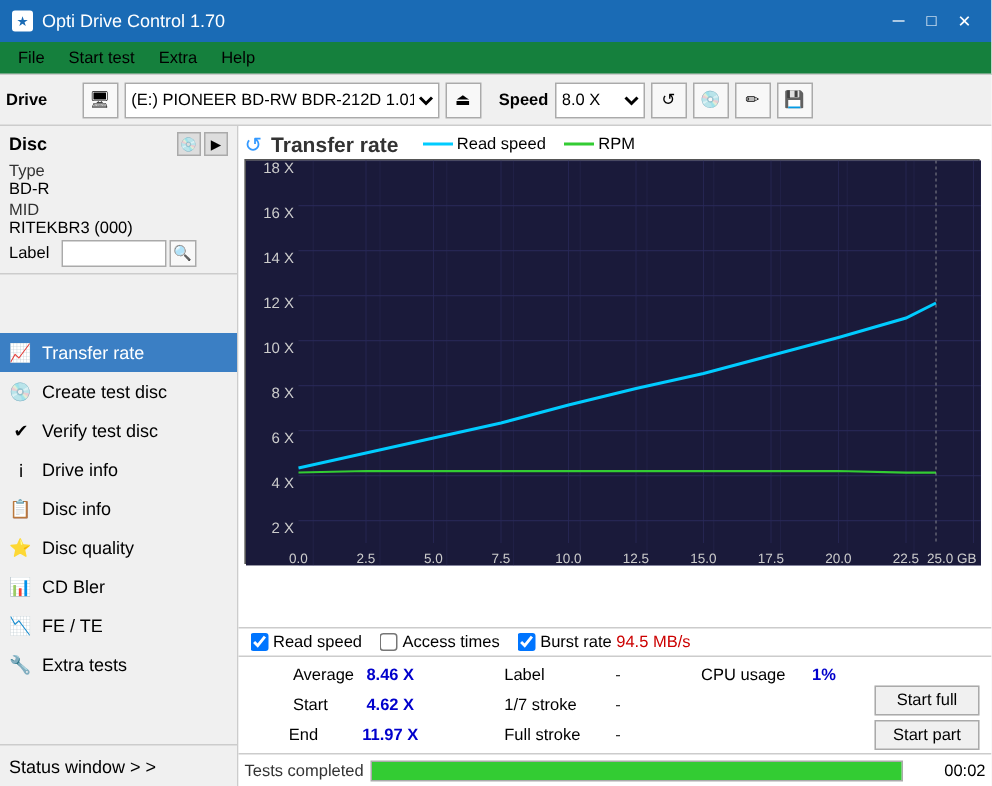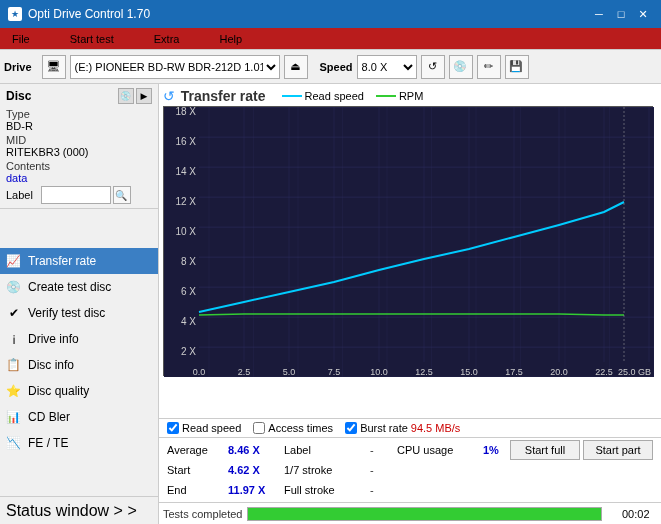--- a/index.html
+++ b/index.html
@@ -7,26 +7,26 @@
 
     
     .title-bar { display: flex; align-items: center; justify-content: space-between; background: #1a6bb5; color: white; height: 28px; padding: 0 8px; }
     .title-bar-left { display: flex; align-items: center; gap: 6px; }
     .title-bar-icon { width: 14px; height: 14px; background: #fff; border-radius: 2px; display: flex; align-items: center; justify-content: center; font-size: 9px; color: #1a6bb5; }
     .title-bar-title { font-size: 12px; }
     .title-bar-controls { display: flex; gap: 2px; }
     .title-btn { width: 20px; height: 16px; background: transparent; border: none; color: white; cursor: pointer; font-size: 11px; display: flex; align-items: center; justify-content: center; }
 
     
-    .menu-bar { display: flex; align-items: center; background: #b91c1c; height: 22px; padding: 0 4px; border-bottom: 1px solid #ccc; gap: 24px; }
+    .menu-bar { display: flex; align-items: center; background: #15803d; height: 22px; padding: 0 4px; border-bottom: 1px solid #ccc; }
     .menu-item { padding: 2px 8px; font-size: 11px; cursor: pointer; }
 
     
     .toolbar { display: flex; align-items: center; background: #f0f0f0; height: 34px; padding: 0 4px; border-bottom: 1px solid #ccc; gap: 4px; }
-    .toolbar-label { font-size: 11px; font-weight: bold; margin-right: 6px; }
+    .toolbar-label { font-size: 11px; font-weight: bold; margin-right: 19px; }
     .drive-select { height: 24px; font-size: 11px; width: 210px; border: 1px solid #aaa; background: white; }
     .toolbar-icon-btn { width: 24px; height: 24px; border: 1px solid #aaa; background: #f8f8f8; cursor: pointer; display: flex; align-items: center; justify-content: center; font-size: 11px; }
     .speed-label { font-size: 11px; font-weight: bold; margin-left: 8px; }
     .speed-select { height: 24px; font-size: 11px; width: 60px; border: 1px solid #aaa; background: white; }
 
     
     .main { display: flex; height: calc(524px - 28px - 22px - 34px); }
 
     
     .left-panel { width: 159px; background: #f0f0f0; border-right: 1px solid #ccc; display: flex; flex-direction: column; flex-shrink: 0; gap: 39px; }
@@ -46,21 +46,21 @@
     .disc-label-input { width: 70px; height: 18px; border: 1px solid #aaa; font-size: 10px; }
     .disc-label-btn { width: 18px; height: 18px; border: 1px solid #aaa; background: #f8f8f8; cursor: pointer; display: flex; align-items: center; justify-content: center; font-size: 10px; margin-left: 2px; }
 
     
     .nav-items { flex: 1; display: flex; flex-direction: column; overflow: hidden; }
     .nav-item { display: flex; align-items: center; padding: 5px 6px; cursor: pointer; font-size: 12px; gap: 6px; }
     .nav-item.active { background: #3b7fc4; color: white; }
     .nav-icon { width: 16px; height: 16px; display: flex; align-items: center; justify-content: center; flex-shrink: 0; }
 
     
-    .status-window { height: 28px; display: flex; align-items: center; padding: 0 6px; border-top: 1px solid #ccc; cursor: pointer; font-size: 16px; gap: 4px; }
+    .status-window { height: 28px; display: flex; align-items: center; padding: 0 6px; border-top: 1px solid #ccc; cursor: pointer; font-size: 12px; gap: 4px; }
 
     
     .right-panel { flex: 1; display: flex; flex-direction: column; background: white; }
 
     
     .chart-container { flex: 1; padding: 4px; position: relative; overflow: hidden; }
     .chart-title-bar { display: flex; align-items: center; gap: 6px; margin-bottom: 2px; }
     .chart-icon { color: #3399ff; font-size: 14px; }
     .chart-title { font-size: 14px; font-weight: bold; color: #333; }
     .legend { display: flex; gap: 12px; margin-left: 10px; font-size: 11px; }
@@ -72,36 +72,36 @@
 
     
     .stats-bar { display: flex; align-items: center; padding: 3px 8px; font-size: 11px; gap: 12px; border-top: 1px solid #ccc; }
     .cb-item { display: flex; align-items: center; gap: 3px; }
     .cb-item input[type=checkbox] { width: 12px; height: 12px; }
     .burst-val { color: #cc0000; font-weight: normal; }
 
     
     .data-rows { display: flex; padding: 2px 8px; font-size: 11px; border-top: 1px solid #ccc; gap: 0; }
     .data-col { flex: 1; }
-    .data-row { display: flex; align-items: center; height: 20px; gap: 16px; }
+    .data-row { display: flex; align-items: center; height: 20px; gap: 4px; justify-content: center; }
     .data-row-label { width: 45px; }
     .data-row-value { color: #0000cc; font-weight: bold; }
     .data-row-label2 { width: 70px; margin-left: 4px; }
     .data-row-value2 { color: #333; }
 
     
-    .btn-col { display: flex; flex-direction: row; justify-content: flex-end; gap: 3px; padding-left: 4px; }
+    .btn-col { display: flex; flex-direction: column; justify-content: flex-end; gap: 3px; padding-left: 4px; }
     .action-btn { width: 70px; height: 20px; background: #f0f0f0; border: 1px solid #aaa; font-size: 11px; cursor: pointer; }
 
     
     .progress-area { display: flex; align-items: center; height: 22px; padding: 0 4px; border-top: 1px solid #ccc; gap: 4px; }
     .progress-label { font-size: 11px; color: #333; width: 80px; }
     .progress-bar-outer { flex: 1; height: 14px; background: #e0e0e0; border: 1px solid #aaa; }
     .progress-bar-inner { height: 100%; background: #33cc33; }
-    .progress-time { font-size: 11px; width: 35px; text-align: left; margin-left: 16px; }
+    .progress-time { font-size: 11px; width: 35px; text-align: right; margin-left: 16px; }
   </style>
 </head>
 <body>
 
 <div class="title-bar">
   <div class="title-bar-left">
     <div class="title-bar-icon">
         <span>★</span>
       </div>
     <span class="title-bar-title">Opti Drive Control 1.70</span>
@@ -148,24 +148,20 @@
         </div>
       </div>
       <div class="disc-row">
         <span class="disc-row-label">Type</span>
         <span class="disc-row-value">BD-R</span>
       </div>
       <div class="disc-row">
         <span class="disc-row-label">MID</span>
         <span class="disc-row-value">RITEKBR3 (000)</span>
       </div>
-      <div class="disc-row">
-        <span class="disc-row-label">Contents</span>
-        <span class="disc-row-value blue">data</span>
-      </div>
       <div class="disc-label-row">
         <span class="disc-label-text">Label</span>
         <input class="disc-label-input" type="text" style="">
         <button class="disc-label-btn">🔍</button>
       </div>
     </div>
 
     <div class="nav-items">
       <div class="nav-item active">
         <div class="nav-icon" style="color:#3399ff;">📈</div>

